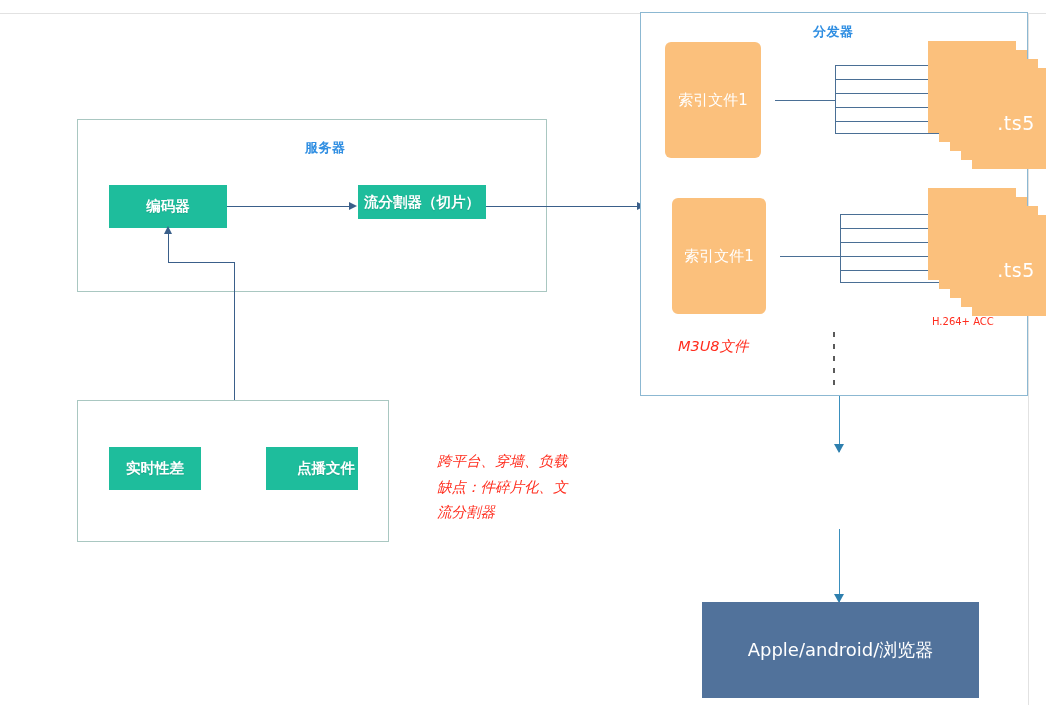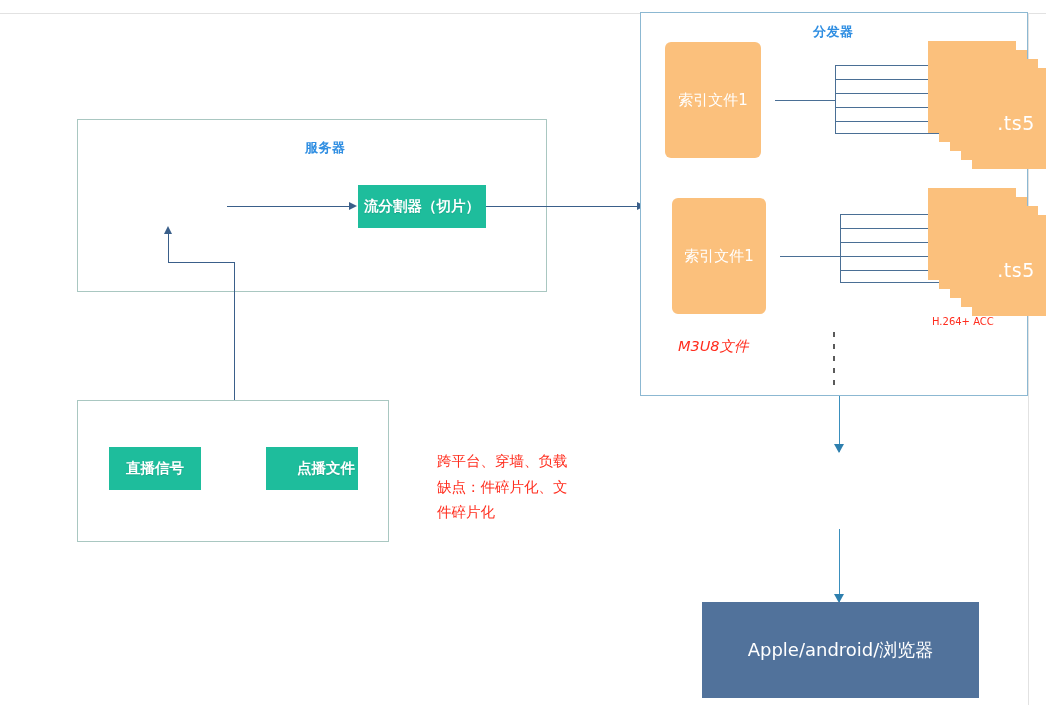--- a/index.html
+++ b/index.html
@@ -25,21 +25,21 @@
   .title-server{left:285px;top:139px;margin-left:20px;}
   .title-dist{left:813px;top:23px;}
 
   
   .gbox{
     position:absolute;background:#1ebd9c;color:#fff;font-size:14.5px;font-weight:bold;
     display:flex;align-items:center;justify-content:center;box-sizing:border-box;
     text-shadow:0 1px 1px rgba(0,0,0,.12);white-space:nowrap;
   }
   .box-encoder{left:109px;top:185px;width:118px;height:43px;}
-  .box-slicer{left:358px;top:185px;width:128px;height:43px;}
+  .box-slicer{left:358px;top:185px;width:128px;height:34px;}
   .box-live{left:109px;top:447px;width:92px;height:43px;}
   .box-vod{left:266px;top:447px;width:92px;height:43px;padding-left:28px;}
 
   
   .obox{
     position:absolute;background:#fbc07c;color:#fff;font-size:15px;
     display:flex;align-items:center;justify-content:center;box-sizing:border-box;
     white-space:nowrap;
     border-radius:6px;
   }
@@ -63,21 +63,21 @@
   .stack-2{left:928px;top:188px;}
 
   
   .fan{position:absolute;}
   .fan .vline{position:absolute;left:0;top:0;width:1px;background:#4a6f95;}
   .fan .hline{position:absolute;height:1px;background:#4a6f95;}
   .fan .stub{position:absolute;left:-60px;height:1px;width:60px;background:#4a6f95;}
 
   
   .red{position:absolute;color:#ff2d1e;font-size:14.5px;line-height:25px;white-space:nowrap;}
-  .red-note{left:437px;top:449px;line-height:25.5px;}
+  .red-note{left:437px;top:449px;line-height:25.5px;font-style:italic;}
   .red-m3u8{left:678px;top:334px;font-style:italic;}
   .red-h264{left:932px;top:309px;font-size:10px;}
 
   
   .ellipsis-dots{position:absolute;left:833px;top:332px;width:2px;height:52px;}
   .ellipsis-dots i{position:absolute;left:0;width:2px;height:5px;background:#5a5a5a;display:block;}
 
   
   .ellipse{
     position:absolute;left:729px;top:452px;width:222px;height:77px;
@@ -107,41 +107,42 @@
 <body>
 
 <div class="canvas">
 
   <div class="rule-top"></div>
   <div class="rule-right"></div>
 
   <div class="panel panel-server"></div>
   <div class="panel-title title-server">服务器</div>
 
+  <div class="gbox box-encoder">编码器</div>
   <div class="gbox box-slicer">流分割器（切片）</div>
 
   <div class="ln ln-h" style="left:227px;top:206px;width:123px;"></div>
   <div class="arrow arrow-r" style="left:349px;top:202px;"></div>
 
   <div class="ln ln-h" style="left:486px;top:206px;width:155px;"></div>
   <div class="arrow arrow-r" style="left:637px;top:202px;"></div>
 
   <div class="ln ln-v" style="left:234px;top:262px;width:1px;height:138px;"></div>
   <div class="ln ln-h" style="left:168px;top:262px;width:67px;"></div>
   <div class="ln ln-v" style="left:168px;top:232px;width:1px;height:31px;"></div>
   <div class="arrow arrow-u" style="left:164px;top:226px;"></div>
 
   <div class="panel panel-source"></div>
-  <div class="gbox box-live">直播信号</div>
+  <div class="gbox box-live">实时性差</div>
   <div class="gbox box-vod">点播文件</div>
 
   <div class="red red-note">
     <div>跨平台、穿墙、负载</div>
     <div>缺点：件碎片化、文</div>
-    <div>件碎片化</div>
+    <div>流分割器</div>
   </div>
 
   <div class="panel panel-dist"></div>
   <div class="panel-title title-dist">分发器</div>
 
   <div class="obox idx1">索引文件1</div>
 
   <div class="fan" style="left:835px;top:65px;">
     <div class="stub" style="top:35px;"></div>
     <div class="vline" style="height:68px;"></div>

